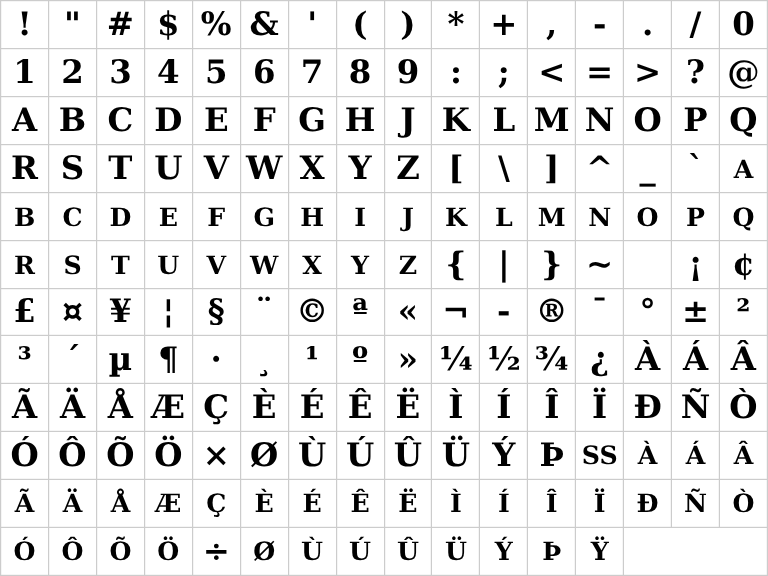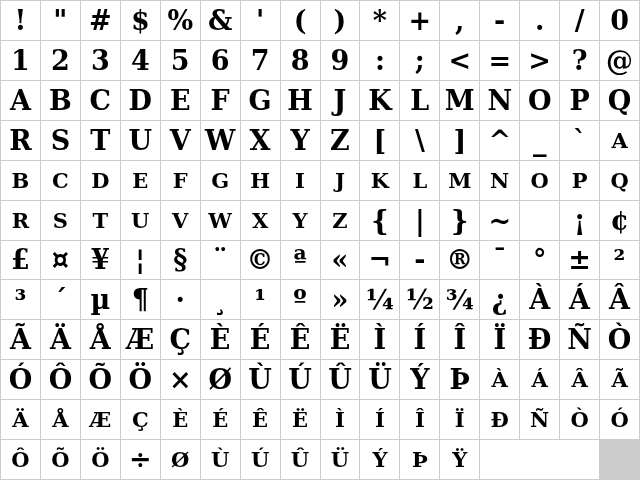--- a/index.html
+++ b/index.html
@@ -200,20 +200,21 @@
     <div class="cell">Õ</div>
     <div class="cell">Ö</div>
     <div class="cell">×</div>
     <div class="cell">Ø</div>
     <div class="cell">Ù</div>
     <div class="cell">Ú</div>
     <div class="cell">Û</div>
     <div class="cell">Ü</div>
     <div class="cell">Ý</div>
     <div class="cell">Þ</div>
+    <div class="cell sm">ß</div>
     <div class="cell sm">à</div>
     <div class="cell sm">á</div>
     <div class="cell sm">â</div>
     <div class="cell sm">ã</div>
     <div class="cell sm">ä</div>
     <div class="cell sm">å</div>
     <div class="cell sm">æ</div>
     <div class="cell sm">ç</div>
     <div class="cell sm">è</div>
     <div class="cell sm">é</div>

